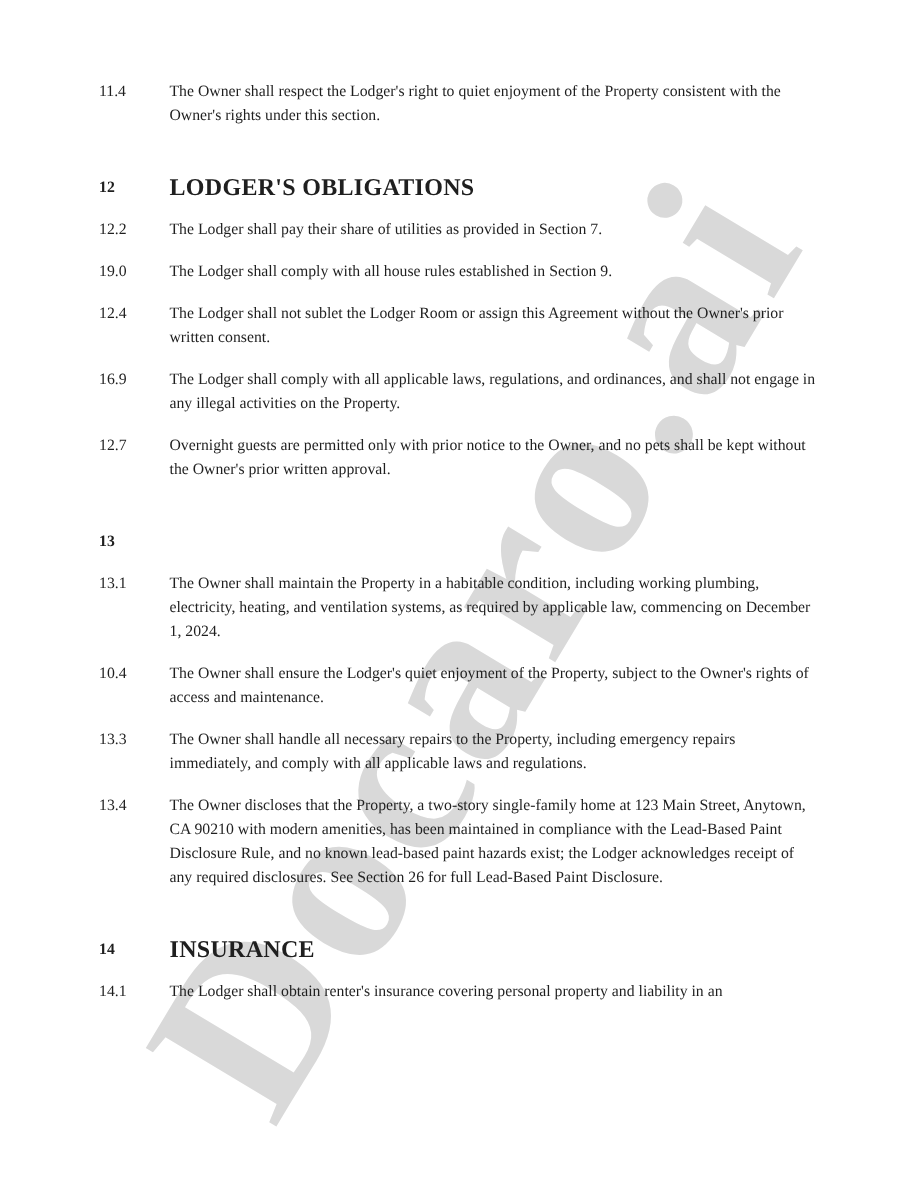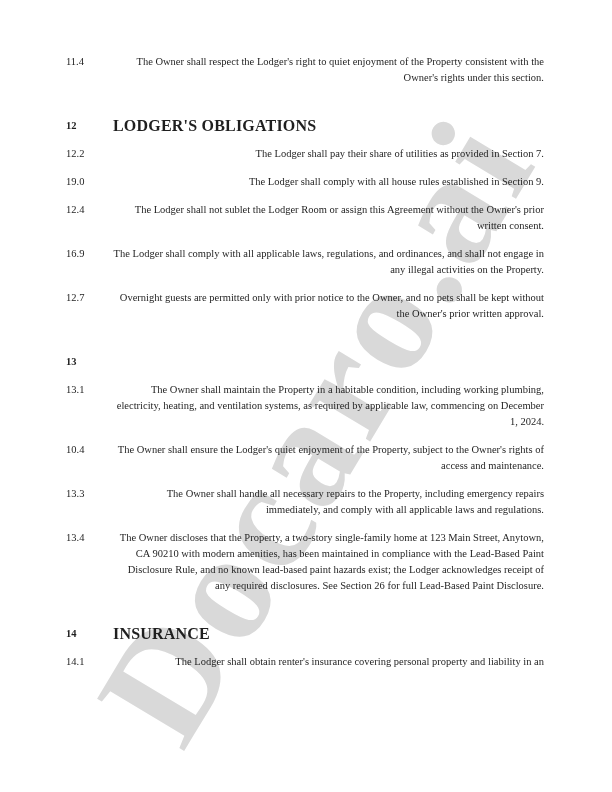--- a/index.html
+++ b/index.html
@@ -41,21 +41,20 @@
   }
   .num{
     flex:none;
     width:23px;
     margin-right:24px;
     text-align:left;
   }
   .txt{
     margin:0;
     width:442px;
-    text-align:right;
   }
   .heading-row{
     margin-top:32px;
     margin-bottom:12px;
     font-weight:bold;
   }
   .heading-row h2{
     margin:0;
     font-size:16px;
     line-height:16px;

